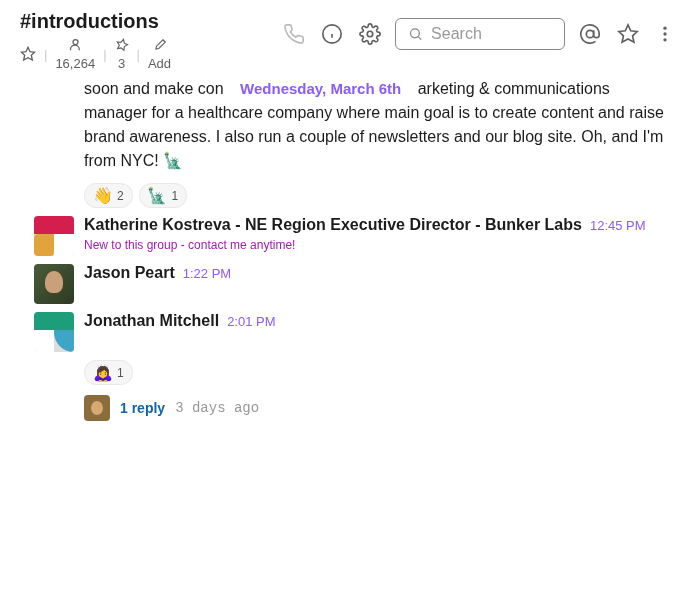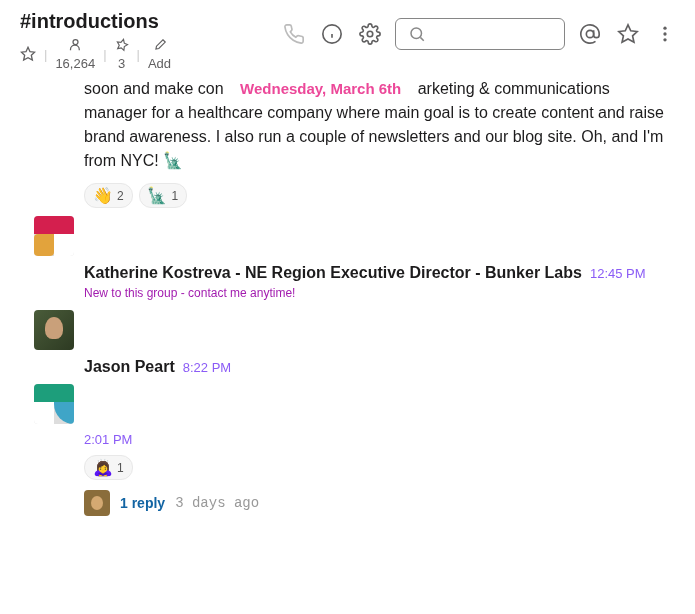--- a/index.html
+++ b/index.html
@@ -9,37 +9,37 @@
 .channel-name { font-size: 20px; font-weight: 900; color: #1d1c1d; margin-bottom: 4px; }
 .header-meta { display: flex; align-items: center; gap: 8px; color: #616061; font-size: 13px; }
 .meta-item { display: flex; align-items: center; gap: 4px; flex-direction: column; }
 .meta-sep { color: #ccc; }
 .header-right { display: flex; align-items: center; gap: 14px; margin-top: 8px; }
 .header-icons { display: flex; align-items: center; gap: 16px; }
 .icon-btn { color: #616061; cursor: pointer; display: flex; align-items: center; }
 .search-box { display: flex; align-items: center; gap: 8px; border: 1.5px solid #868686; border-radius: 6px; padding: 6px 12px; width: 170px; }
 .search-box input { border: none; outline: none; font-size: 16px; color: #333; width: 100%; background: transparent; }
 .search-box input::placeholder { color: #999; }
-.date-label { display: inline-block; background: #fff; padding: 0 12px; font-size: 15px; font-weight: 700; color: #ec4899; position: relative; z-index: 2; }
+.date-label { display: inline-block; background: #fff; padding: 0 12px; font-size: 15px; font-weight: 700; color: #8b5cf6; position: relative; z-index: 2; }
 .messages { padding-bottom: 20px; }
 .message { display: flex; gap: 10px; padding: 8px 20px 0 34px; }
 .avatar { width: 40px; height: 40px; border-radius: 4px; flex-shrink: 0; background: #ddd; overflow: hidden; }
 .av-kl { display: flex; flex-direction: column; }
 .av-kl .top { height: 18px; background: #d41f4e; }
 .av-kl .bot { height: 22px; display: flex; }
 .av-kl .bot .l { width: 20px; background: #e2a33c; border-radius: 4px 0 4px 0; }
 .av-kl .bot .r { width: 20px; background: #fff; }
 .av-jp { background: linear-gradient(135deg, #4a5c3a 0%, #2d3a22 100%); display:flex; align-items:center; justify-content:center; }
 .av-jp .head { width: 18px; height: 22px; background: #c9a07a; border-radius: 50% 50% 40% 40%; margin-top: -4px;}
 .av-jm { display: flex; flex-direction: column; }
 .av-jm .top { height: 18px; background: #1d9e7b; }
 .av-jm .bot { height: 22px; display: flex; }
 .av-jm .bot .l { width: 20px; background: #fff;  }
 .av-jm .bot .r { width: 20px; background: #3fa5c7; border-radius: 0 0 0 20px; }
-.msg-content { flex: 1; min-width: 0; margin-top: 48px; }
+.msg-content { flex: 1; min-width: 0; }
 .msg-header { display: flex; align-items: baseline; gap: 8px; flex-wrap: wrap; }
 .msg-author { font-size: 16px; font-weight: 900; color: #1d1c1d; }
 .msg-time { font-size: 13px; color: #8b5cf6; }
 .msg-text { font-size: 12px; line-height: 1.5; color: #a21caf; margin-top: 2px; }
 .msg-text-cut { font-size: 16px; line-height: 1.5; color: #1d1c1d; margin: 0 20px 0 84px; position: relative; top: -2px; }
 .reactions { display: flex; gap: 6px; margin: 8px 0 0 84px; }
 .reaction { display: flex; align-items: center; gap: 4px; background: #f6f6f6; border: 1px solid #e8e8e8; border-radius: 12px; padding: 2px 8px; font-size: 13px; cursor: pointer; }
 .reaction .count { color: #555; font-size: 12px; }
 .thread-reply { display: flex; align-items: center; gap: 10px; margin: 10px 16px 0 84px; }
 .thread-avatar { width: 26px; height: 26px; border-radius: 4px; background: #8a6d3b; display:flex; align-items:center; justify-content:center; }
@@ -105,20 +105,21 @@
             <circle cx="12" cy="12" r="3"></circle>
             <path d="M19.4 15a1.7 1.7 0 0 0 .3 1.8l.1.1a2 2 0 1 1-2.8 2.8l-.1-.1a1.7 1.7 0 0 0-1.8-.3 1.7 1.7 0 0 0-1 1.5V21a2 2 0 1 1-4 0v-.1a1.7 1.7 0 0 0-1.1-1.5 1.7 1.7 0 0 0-1.8.3l-.1.1a2 2 0 1 1-2.8-2.8l.1-.1a1.7 1.7 0 0 0 .3-1.8 1.7 1.7 0 0 0-1.5-1H3a2 2 0 1 1 0-4h.1a1.7 1.7 0 0 0 1.5-1.1 1.7 1.7 0 0 0-.3-1.8l-.1-.1a2 2 0 1 1 2.8-2.8l.1.1a1.7 1.7 0 0 0 1.8.3H9a1.7 1.7 0 0 0 1-1.5V3a2 2 0 1 1 4 0v.1a1.7 1.7 0 0 0 1 1.5 1.7 1.7 0 0 0 1.8-.3l.1-.1a2 2 0 1 1 2.8 2.8l-.1.1a1.7 1.7 0 0 0-.3 1.8V9c.3.6.9 1 1.5 1H21a2 2 0 1 1 0 4h-.1a1.7 1.7 0 0 0-1.5 1z"></path>
           </svg>
       </span>
     </div>
     <div class="search-box">
       <svg width="18" height="18" viewBox="0 0 24 24" fill="none" stroke="#888" stroke-width="2">
           <circle cx="11" cy="11" r="7"></circle>
           <line x1="21" y1="21" x2="16.5" y2="16.5"></line>
         </svg>
+      <input type="text" placeholder="Search" style="">
     </div>
     <div class="header-icons">
       <span class="icon-btn">
         <svg width="22" height="22" viewBox="0 0 24 24" fill="none" stroke="#616061" stroke-width="1.8">
             <circle cx="12" cy="12" r="4"></circle>
             <path d="M16 8v5a3 3 0 0 0 6 0v-1a10 10 0 1 0-4 8"></path>
           </svg>
       </span>
       <span class="icon-btn">
         <svg width="22" height="22" viewBox="0 0 24 24" fill="none" stroke="#616061" stroke-width="1.8">
@@ -172,35 +173,36 @@
     </div>
   </div>
 
   <div class="message">
     <div class="avatar av-jp">
         <div class="head"></div>
       </div>
     <div class="msg-content">
       <div class="msg-header">
         <span class="msg-author">Jason Peart</span>
-        <span class="msg-time">8:22 PM</span>
+        <span class="msg-time">1:22 PM</span>
       </div>
     </div>
   </div>
 
   <div class="message">
     <div class="avatar av-jm">
       <div class="top"></div>
         <div class="bot">
           <div class="l"></div>
           <div class="r"></div>
         </div>
     </div>
     <div class="msg-content">
       <div class="msg-header">
+        <span class="msg-author">Jonathan Mitchell</span>
         <span class="msg-time">2:01 PM</span>
       </div>
     </div>
   </div>
 
   <div class="reactions">
     <div class="reaction">
       <span class="emoji">🙇‍♀️</span>
       <span class="count">1</span>
     </div>

